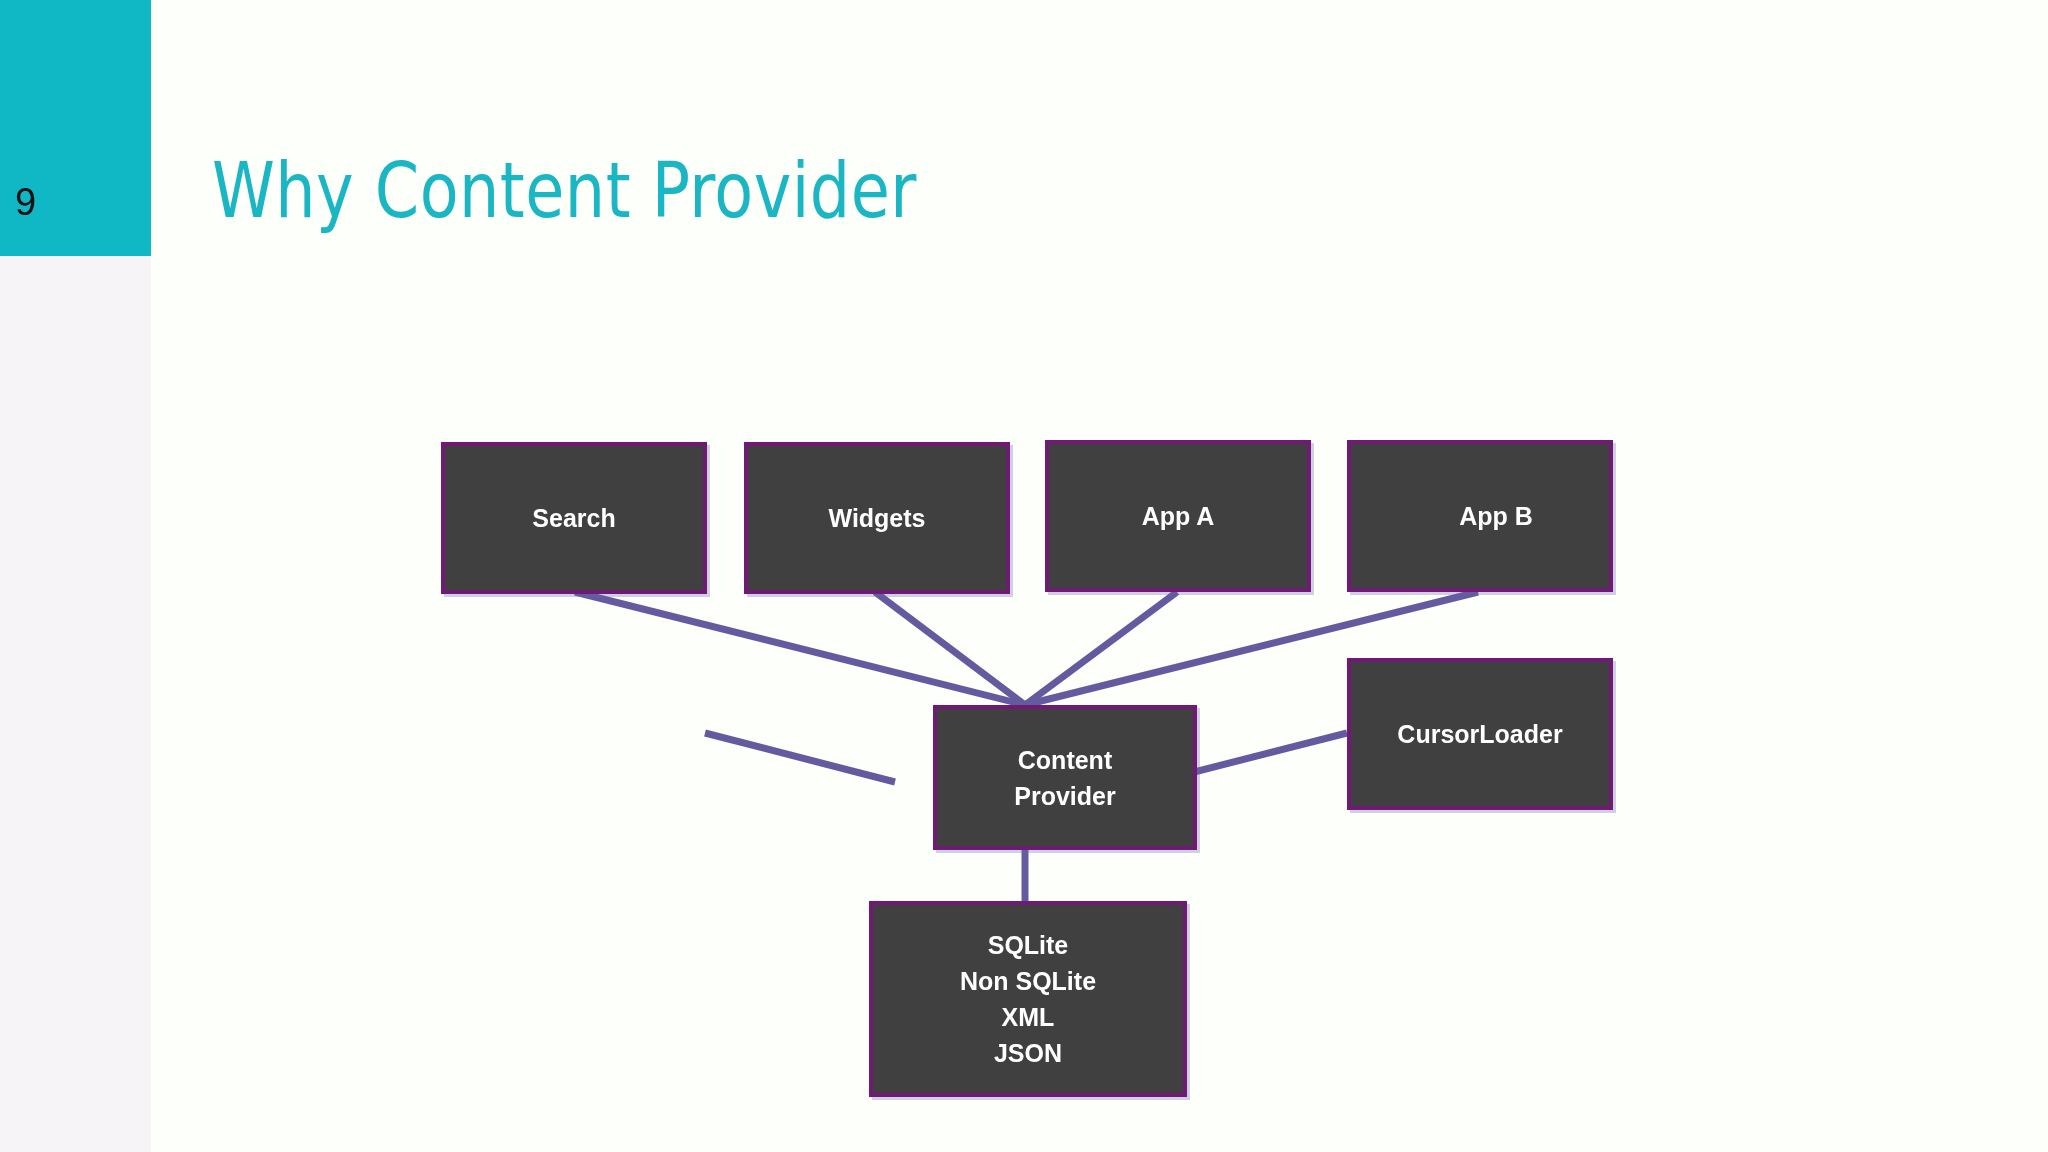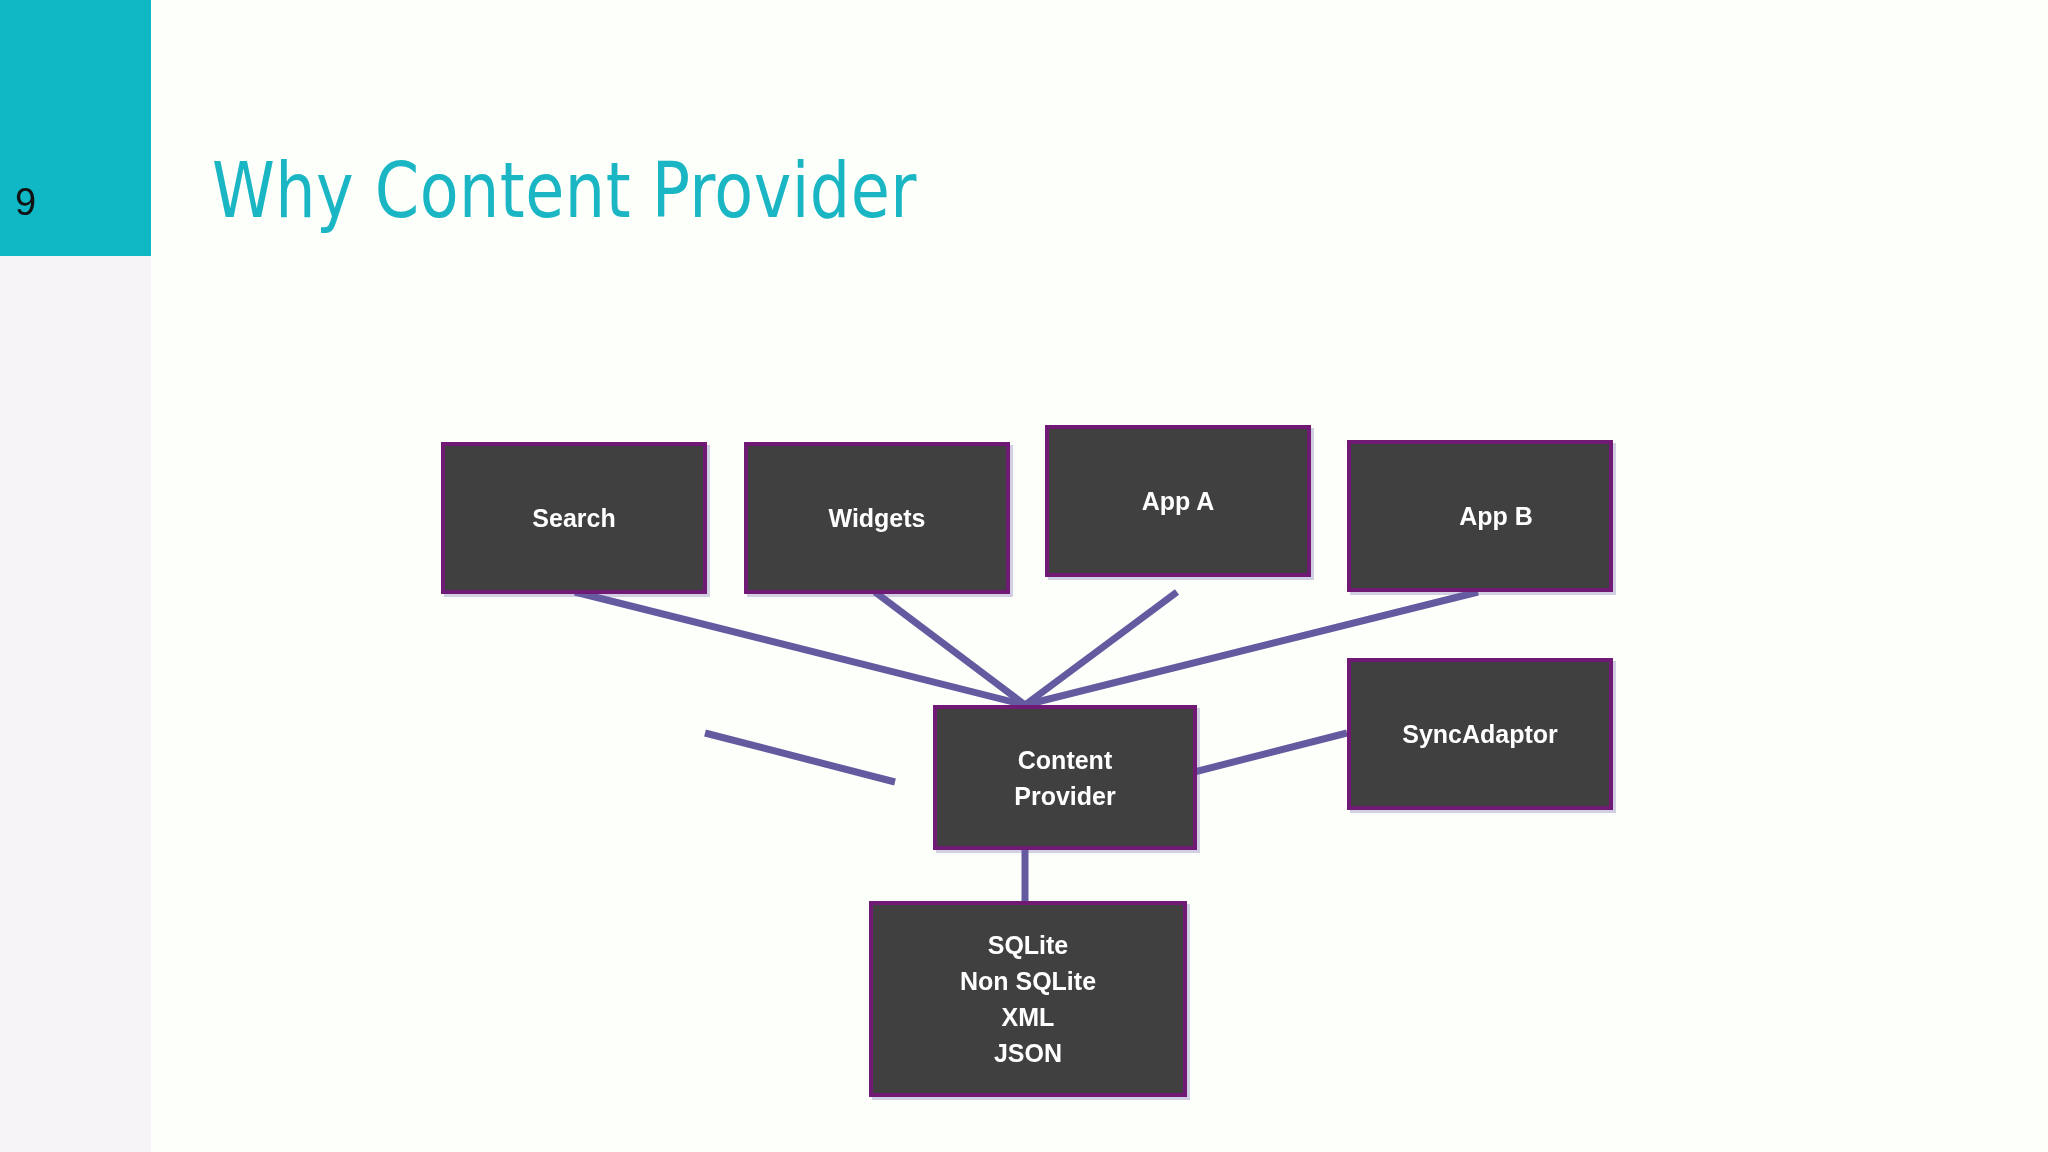--- a/index.html
+++ b/index.html
@@ -126,36 +126,36 @@
     </svg>
 
     <div class="node" style="left:441px; top:442px; width:266px; height:152px;">
       <span class="lbl">Search</span>
     </div>
 
     <div class="node" style="left:744px; top:442px; width:266px; height:152px;">
       <span class="lbl">Widgets</span>
     </div>
 
-    <div class="node" style="left:1045px; top:425px; width:266px; height:152px;">
+    <div class="node" style="left:1045px; top:440px; width:266px; height:152px;">
       <span class="lbl">App A</span>
     </div>
 
     <div class="node" style="left:1347px; top:440px; width:266px; height:152px;padding-left:32px;">
       <span class="lbl">App B</span>
     </div>
 
 
     <div class="node" style="left:893px; top:705px; width:264px; height:145px;margin-left:40px;">
       <span class="lbl">Content
 Provider</span>
     </div>
 
     <div class="node" style="left:1347px; top:658px; width:266px; height:152px;">
-      <span class="lbl">SyncAdaptor</span>
+      <span class="lbl">CursorLoader</span>
     </div>
 
     <div class="node" style="left:869px; top:901px; width:318px; height:196px;justify-content:center;">
       <span class="lbl">SQLite
 Non SQLite
 XML
 JSON</span>
     </div>
 
   </div>

